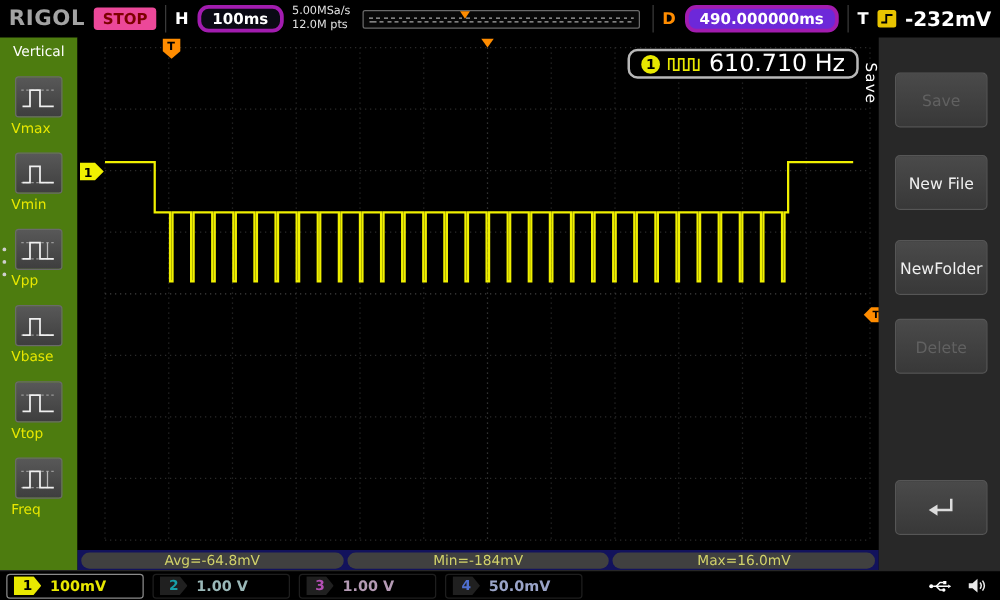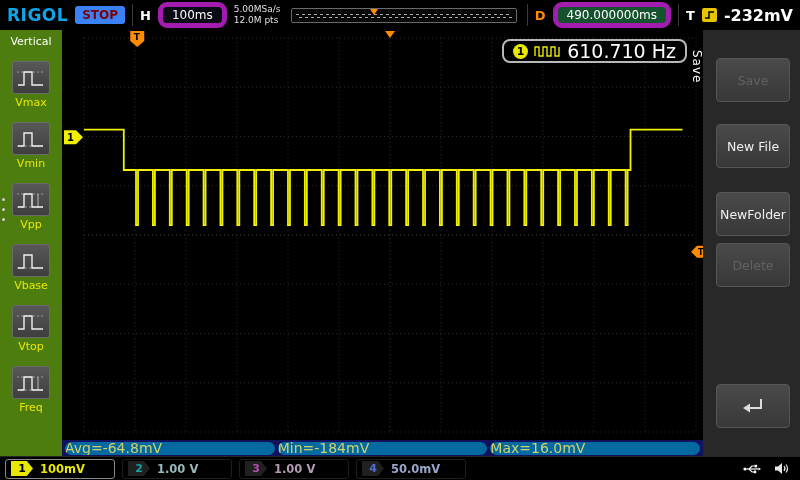--- a/index.html
+++ b/index.html
@@ -1,51 +1,51 @@
 <!DOCTYPE html>
 <html><head>
 <meta charset="utf-8">
 <style>
   *{box-sizing:border-box;margin:0;padding:0}
   html,body{width:800px;height:480px;background:#000;font-family:"DejaVu Sans","Liberation Sans",sans-serif;overflow:hidden}
   
   .topbar{height:30px;display:flex;align-items:center;gap:7px;padding:0 7px;background:#000}
-  .brand{color:#0ea5e9;font-size:17px;font-weight:bold;letter-spacing:.5px}
-  .run-state{background:#3b82f6;color:#7d0000;font-weight:bold;font-size:12px;padding:2px 7px;border-radius:3px}
+  .brand{color:#a3a3a3;font-size:17px;font-weight:bold;letter-spacing:.5px}
+  .run-state{background:#ec4899;color:#7d0000;font-weight:bold;font-size:12px;padding:2px 7px;border-radius:3px}
   .vsep{width:1px;height:22px;background:#3a3a3a}
   .wlabel{color:#fff;font-weight:bold;font-size:13px}
   .dlabel{color:#ff8c00;font-weight:bold;font-size:13px}
-  .pill{border:5px solid #a21caf;border-radius:9px;background:#0a0a14;color:#fff;font-size:12px;font-weight:normal;padding:1px 9px;white-space:nowrap}
-  .pill.delay{background:#14532d}
+  .pill{border:3px solid #a21caf;border-radius:9px;background:#0a0a14;color:#fff;font-size:12px;font-weight:bold;padding:1px 9px;white-space:nowrap}
+  .pill.delay{background:#6d28d9}
   .rates{font-size:9px;color:#e0e0e0;line-height:1.25;white-space:nowrap}
   .preview{flex:1;min-width:140px;height:15px;border:1px solid #6a6a6a;border-radius:2px;position:relative;background:#080808;margin:0 3px}
   .pv-line{position:absolute;left:4px;right:4px;height:1px;background:repeating-linear-gradient(90deg,#a8a8a8 0 3px,transparent 3px 6px)}
   .pv-line.a{top:5px}
   .pv-line.b{top:8px;background-position:3px 0}
   .pv-marker{position:absolute;left:35%;top:0;width:0;height:0;border:4px solid transparent;border-top:6px solid #ff8c00}
   .trig-icon{width:15px;height:14px;background:#e8c400;border-radius:2px;display:flex;align-items:center;justify-content:center}
   .tlevel{color:#fff;font-size:16px;font-weight:bold;white-space:nowrap}
   
   .main{display:flex;height:426px}
   .sidebar{width:62px;background:#4d7c0f;position:relative;padding-top:5px}
   .sb-title{color:#fff;font-size:11px;text-align:center}
-  .sb-item{width:44px;margin:13px auto 0;text-align:center}
+  .sb-item{width:44px;margin:13px auto 0;}
   .sb-icon{width:38px;height:33px;margin:0 auto;background:linear-gradient(#585858,#3e3e3e);border:1px solid #6a6a6a;border-radius:3px;display:flex;align-items:center;justify-content:center}
   .sb-label{color:#e8e800;font-size:11px;margin-top:2px}
   .page-dots{position:absolute;left:2px;top:168px}
   .page-dots i{display:block;width:3px;height:3px;border-radius:50%;background:#cfcfcf;margin-bottom:7px}
   .scope-wrap{flex:1;display:flex;flex-direction:column;position:relative}
   .scope{flex:1;position:relative;background:#000}
   #scope-svg{position:absolute;inset:0;width:100%;height:100%}
   #scope-svg text{font-family:"DejaVu Sans",sans-serif}
   .freq-counter{position:absolute;top:9px;right:16px;height:24px;border:2px solid #b8b8b8;border-radius:8px;background:#000;display:flex;align-items:center;gap:6px;padding:0 9px}
   .fc-badge{width:15px;height:15px;border-radius:50%;background:#e8e800;color:#000;font-size:11px;font-weight:bold;display:flex;align-items:center;justify-content:center}
   .fc-value{color:#fff;font-size:19px;white-space:nowrap}
   .measure-bar{height:16px;background:#12125c;display:flex;align-items:center;gap:3px;padding:0 3px}
-  .measure-item{flex:1;height:13px;background:#0369a1;border-radius:7px;color:#d2d26a;font-size:14px;line-height:13px;text-align:left;white-space:nowrap;overflow:hidden}
+  .measure-item{flex:1;height:13px;background:#404040;border-radius:7px;color:#d2d26a;font-size:11px;line-height:13px;text-align:center;white-space:nowrap;overflow:hidden}
   
   .menu{width:97px;background:#282828;position:relative}
   .menu-title{position:absolute;left:-13px;top:20px;writing-mode:vertical-rl;color:#fff;font-size:12px;letter-spacing:1px}
   .menu-btn{position:absolute;left:13px;width:74px;height:44px;background:linear-gradient(#4a4a4a,#383838);border:1px solid #565656;border-radius:4px;color:#f0f0f0;font-size:12.5px;display:flex;align-items:center;justify-content:center;white-space:nowrap}
   .menu-btn.disabled{color:#616161}
   
   .chbar{height:24px;background:#000;border-top:1px solid #262626;display:flex;align-items:center;gap:7px;padding:0 5px}
   .chip{display:flex;align-items:center;gap:7px;width:110px;height:20px;border:1px solid #1e1e1e;border-radius:3px;padding:0 5px}
   .chip.active{border-color:#8a8a8a}
   .ch-num{width:22px;height:15px;font-size:11px;font-weight:bold;display:flex;align-items:center;justify-content:center;clip-path:polygon(0 0,72% 0,100% 50%,72% 100%,0 100%)}
@@ -215,21 +215,21 @@
       <div class="measure-item">Min=-184mV</div>
       <div class="measure-item">Max=16.0mV</div>
     </div>
   </div>
 
   <div class="menu">
     <div class="menu-title">Save</div>
     <div class="menu-btn disabled" style="top:28px">Save</div>
     <div class="menu-btn" style="top:94px">New File</div>
     <div class="menu-btn" style="top:162px">NewFolder</div>
-    <div class="menu-btn disabled" style="top:213px">Delete</div>
+    <div class="menu-btn disabled" style="top:225px">Delete</div>
     <div class="menu-btn" style="top:354px">
       <svg width="26" height="20" viewBox="0 0 26 20">
           <path d="M21,3 V12 H9" stroke="#dcdcdc" stroke-width="2" fill="none"></path>
           <polygon points="3,12 10,7.5 10,16.5" fill="#dcdcdc"></polygon>
         </svg>
     </div>
   </div>
 </div>
 
 <div class="chbar">

